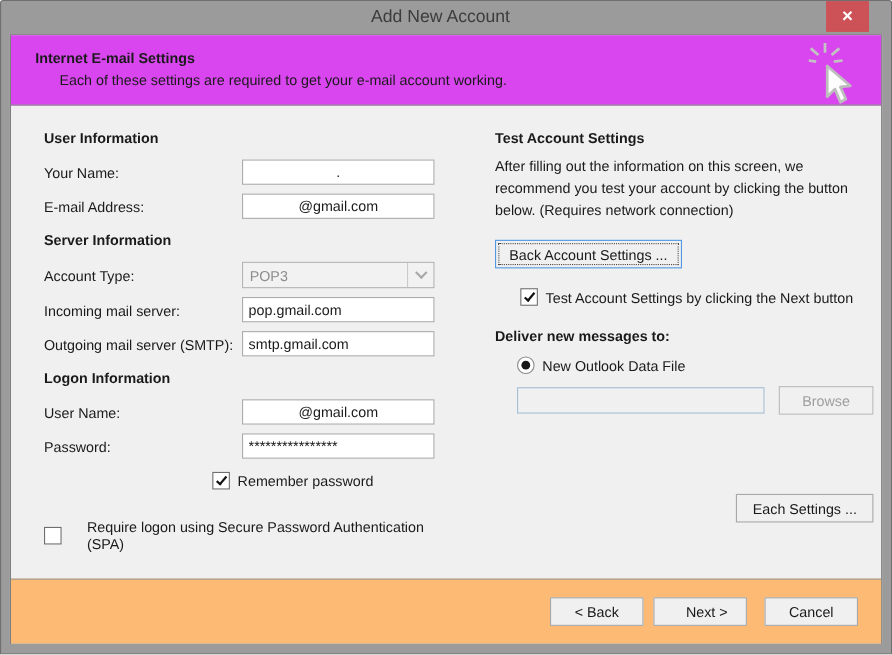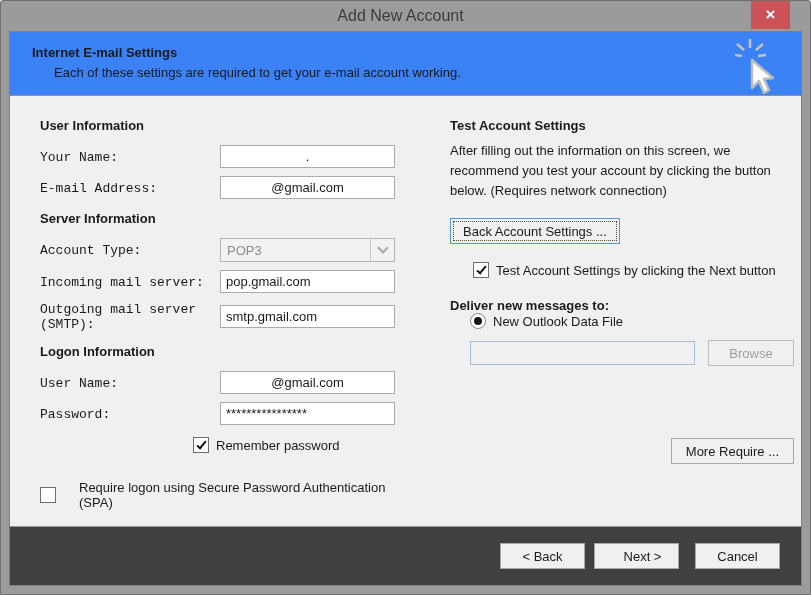--- a/index.html
+++ b/index.html
@@ -28,38 +28,38 @@
 
   
   .inner {
     position: absolute; left: 8px; right: 8px; top: 30px; bottom: 8px;
     background: #f0f0f0; border: 1px solid #7e7e7e;
     display: flex; flex-direction: column;
   }
 
   
   .banner {
-    position: relative; height: 64px; background: #3b82f6;
+    position: relative; height: 64px; background: #d946ef;
     border-bottom: 1px solid #949494;
     padding: 13px 0 0 22px; flex: 0 0 64px;
   }
   .banner-title { font-weight: bold; font-size: 13px; }
   .banner-sub { margin: 5px 0 0 22px; font-size: 13px; }
   .cursor-icon { position: absolute; top: 6px; right: 18px; }
 
   
   .content { flex: 1 1 auto; display: flex; padding: 22px 12px 0 30px; overflow: hidden; }
   .col-left { flex: 0 0 358px; }
   .col-right { flex: 1 1 auto; margin-left: 52px; max-width: 352px; display: flex; flex-direction: column; }
 
   .section-heading { font-weight: bold; font-size: 13px; margin-bottom: 12px; }
   .mt { margin-top: 12px; }
 
   .row { display: flex; align-items: center; margin-bottom: 8px; }
-  .row label { flex: 0 0 180px; padding-top: 1px; font-family: Liberation Mono, monospace; }
+  .row label { flex: 0 0 180px; padding-top: 1px; }
   .txt {
     width: 175px; height: 23px; background: #ffffff;
     border: 1px solid #ababab; font-family: "Liberation Sans", sans-serif;
     font-size: 13px; padding: 0 5px; color: #1a1a1a;
   }
   .txt.centered { text-align: center; }
 
   
   .combo {
     position: relative; width: 175px; height: 24px; background: #f2f2f2;
@@ -105,36 +105,36 @@
     height: 26px; padding: 0 12px; cursor: pointer;
   }
   .btn.focused { border: 1px solid #4f96e3; outline: 1px dotted #4a4a4a; outline-offset: -4px; }
   .btn.disabled { color: #9e9e9e; border-color: #bcbcbc; cursor: default; }
 
   
   .test-desc { margin-top: 8px; line-height: 20px; }
   .test-btn { margin-top: 17px; align-self: flex-start; }
   .test-check { margin-top: 18px; margin-left: 23px; }
   .deliver-heading { margin-top: 20px; }
-  .radiorow { margin-left: 20px; }
+  .radiorow { margin-left: 20px; margin-top: 11px; }
   .pathrow { display: flex; align-items: center; margin-left: 20px; margin-top: 11px; }
   .path-input {
     width: 225px; height: 24px; background: #f0f0f0; border: 1px solid #a5c0d6;
     font-family: "Liberation Sans", sans-serif; font-size: 13px; padding: 0 5px;
   }
   .browse-btn { margin-left: 13px; width: 86px; }
   .more-btn { align-self: flex-end; margin-top: 72px; padding: 0 14px; }
 
   
   .remember-row { margin-left: 153px; margin-top: 12px; }
   .spa-row { margin-top: 27px; gap: 16px; }
 
   
   .footer {
-    flex: 0 0 59px; border-top: 1px solid #999999; background: #404040;
+    flex: 0 0 59px; border-top: 1px solid #999999; background: #fdba74;
     display: flex; align-items: center; justify-content: flex-end;
     padding-right: 21px;
   }
   .footer .btn { width: 85px; }
   .footer .gap-s { margin-left: 9px; padding-left: 24px; }
   .footer .gap-m { margin-left: 16px; }
 </style>
 </head>
 <body>
 
@@ -248,21 +248,21 @@
             </span>
           <span class="checklabel">New Outlook Data File</span>
         </div>
 
 
         <div class="pathrow">
           <input class="path-input" type="text" aria-disabled="true" value="" style="">
           <button class="btn disabled browse-btn" aria-disabled="true">Browse</button>
         </div>
 
-        <button class="btn more-btn">More Require ...</button>
+        <button class="btn more-btn">Each Settings ...</button>
       </div>
     </div>
 
     <div class="footer">
       <button class="btn">&lt; Back</button>
       <button class="btn gap-s">Next &gt;</button>
       <button class="btn gap-m">Cancel</button>
     </div>
 
   </div>

